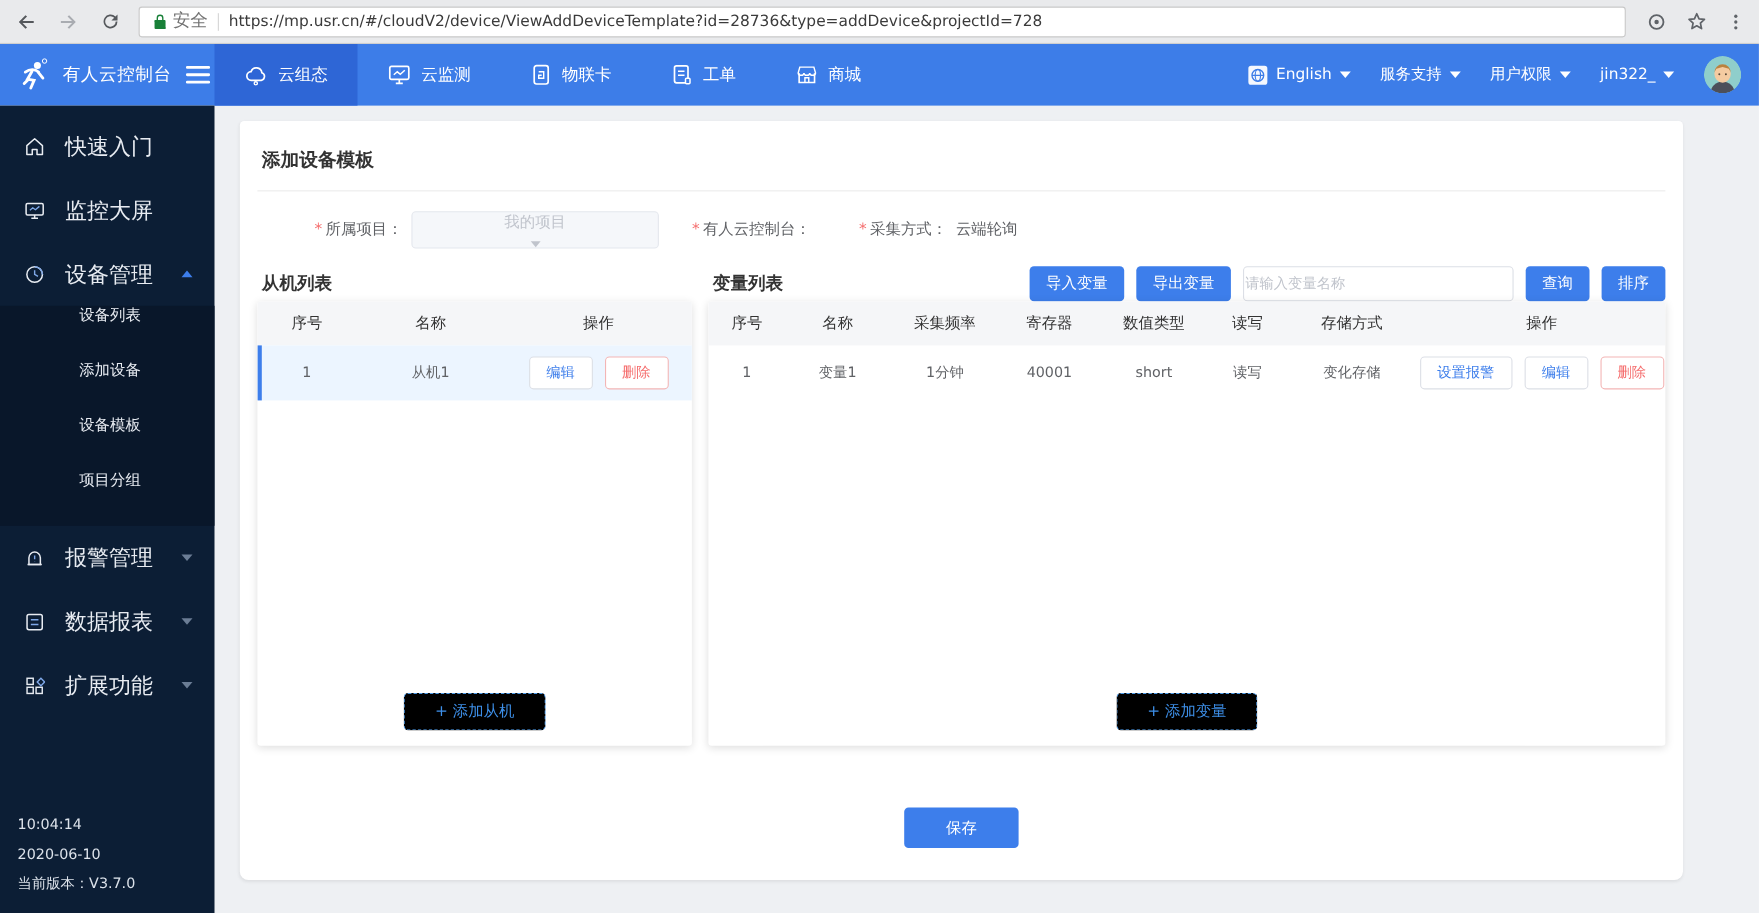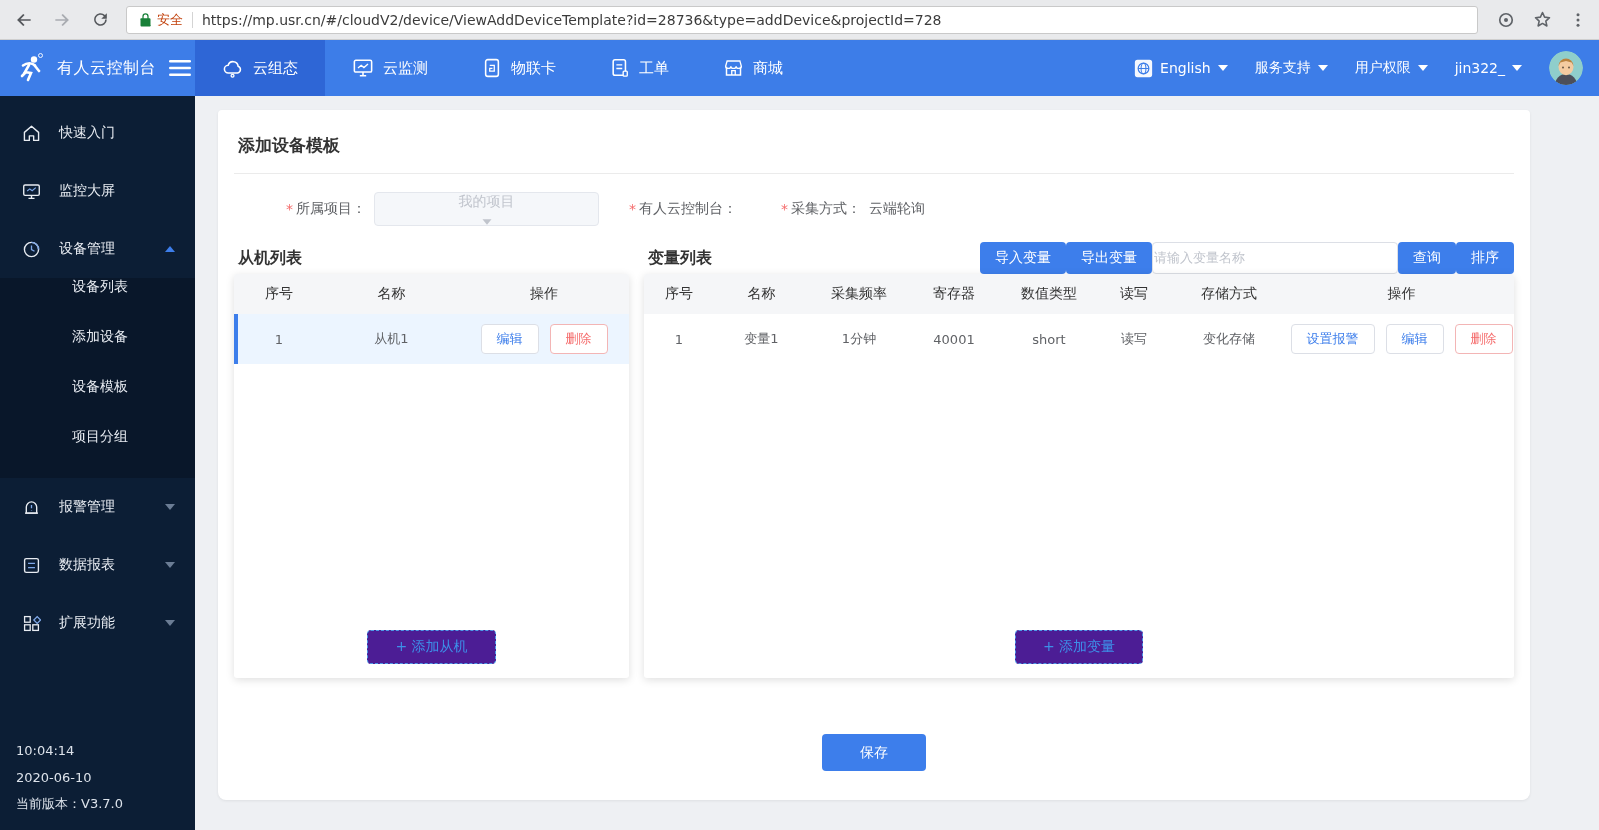--- a/index.html
+++ b/index.html
@@ -4,42 +4,42 @@
 <style>
   * { margin:0; padding:0; box-sizing:border-box; }
   body { font-family:"DejaVu Sans","Liberation Sans",sans-serif; }
   .screen { position:relative; width:1599px; height:830px; background:#EEF0F3; overflow:hidden; }
 
   
   .chrome { height:40px; background:#E9EAEC; border-bottom:1px solid #CFCFCF; display:flex; align-items:center; padding:0 12px; gap:14px; }
   .chrome .navbtn { display:flex; align-items:center; justify-content:center; width:24px; height:24px; color:#55585C; cursor:pointer; }
   .chrome .navbtn.disabled { color:#A9ACB1; }
   .urlbar { flex:1; height:28px; background:#FFFFFF; border:1px solid #C9C9C9; border-radius:3px; display:flex; align-items:center; padding:0 12px; gap:9px; }
-  .secure { display:flex; align-items:center; gap:5px; color:#c2410c; font-size:13px;justify-content:center; }
+  .secure { display:flex; align-items:center; gap:5px; color:#737373; font-size:16px;justify-content:center; }
   .url-sep { width:1px; height:16px; background:#D4D4D4; }
   .url-text { font-size:14px; color:#3B3B3B; white-space:nowrap; overflow:hidden; }
   .chrome-right { display:flex; align-items:center; gap:16px; color:#5F6368; padding-left:4px; }
 
   
   .topnav { height:56px; background:#3D7DE8; display:flex; align-items:stretch; color:#fff; }
   .brand { width:195px; display:flex; align-items:center; padding-left:14px; gap:9px; flex-shrink:0; }
   .brand-title { font-size:16px; letter-spacing:.5px; }
   .nav-items { display:flex; }
   .nav-item { display:flex; align-items:center; gap:9px; padding:0 27px; font-size:15px; cursor:pointer; }
   .nav-item.active { background:#2E66D6; }
   .nav-right { margin-left:auto; display:flex; align-items:center; gap:27px; padding-right:16px; font-size:14px; }
   .nav-drop { display:flex; align-items:center; gap:7px; cursor:pointer; }
   .caret-down { width:0; height:0; border-left:5px solid transparent; border-right:5px solid transparent; border-top:6px solid currentColor; display:inline-block; }
   .caret-up   { width:0; height:0; border-left:5px solid transparent; border-right:5px solid transparent; border-bottom:6px solid currentColor; display:inline-block; }
   .avatar { width:34px; height:34px; border-radius:50%; overflow:hidden; flex-shrink:0; cursor:pointer; }
 
   
   .page-body { display:flex; height:734px; }
   .sidebar { width:195px; background:#0C1E35; color:#E8ECF2; display:flex; flex-direction:column; flex-shrink:0; padding-top:8px; }
-  .side-item { height:58px; display:flex; align-items:center; padding:0 20px 0 22px; gap:18px; font-size:14px; cursor:pointer; }
+  .side-item { height:58px; display:flex; align-items:center; padding:0 20px 0 22px; gap:18px; font-size:20px; cursor:pointer; }
   .side-item .mcaret { margin-left:auto; }
   .caret-blue { color:#3D7EEB; }
   .caret-dim { color:#6B7D95; }
   .submenu { background:#09172A; }
   .sub-item { height:50px; display:flex; padding-left:72px; font-size:14px; cursor:pointer; }
   .side-footer { margin-top:auto; padding:0 16px 12px; font-size:13px; line-height:2.05; color:#DCE2EA; }
 
   .content { flex:1; padding:14px 69px 0 23px; }
   .card { background:#fff; border-radius:4px 4px 8px 8px; height:690px; padding:22px 16px 0 16px; box-shadow:0 1px 3px rgba(0,0,0,.07); }
 
@@ -52,39 +52,39 @@
   .gap-lg { margin-left:30px; }
   .gap-xl { margin-left:36px; }
   .sel-box { width:225px; height:34px; background:#F5F7FA; border:1px solid #E4E7ED; border-radius:4px; color:#C0C4CC; display:flex; align-items:center; justify-content:space-between; padding:0 12px; cursor:not-allowed;flex-direction:column; }
   .sel-caret { color:#C0C4CC; transform:scale(.9); }
   .text-input { width:240px; height:34px; border:1px solid #DCDFE6; border-radius:4px; padding:0 14px; color:#606266; font-size:14px; outline:none; font-family:inherit; }
   .f-value { color:#606266; }
 
   .panels-head { display:grid; grid-template-columns:395px 1fr; gap:15px; align-items:center; }
   .panel-title { font-size:16px; font-weight:bold; color:#333; padding-left:4px; }
   .vars-head { display:flex; align-items:center; }
-  .vars-actions { margin-left:auto; display:flex; align-items:center; }
+  .vars-actions { margin-left:auto; display:flex; align-items:center; gap:11px; }
   .btn-blue { background:#3D7EEB; color:#fff; border:none; border-radius:4px; height:32px; padding:0 15px; font-size:14px; cursor:pointer; font-family:inherit; }
   .search-input { width:246px; height:32px; border:1px solid #DCDFE6; border-radius:4px; padding:0 1px; font-size:13px; color:#000000; outline:none; font-family:Liberation Mono, monospace; }
   .search-input::placeholder { color:#C0C4CC; }
 
   .panels { display:grid; grid-template-columns:395px 1fr; gap:15px; height:404px; }
   .panel { background:#fff; box-shadow:0 2px 8px rgba(0,0,0,.13); border-radius:3px; display:flex; flex-direction:column; overflow:hidden; }
   .t-head { display:grid; background:#F5F6F8; height:40px; align-items:center; font-size:14px; color:#333; }
   .t-head > div { text-align:center; }
   .t-row { display:grid; height:50px; align-items:center; font-size:13px; color:#606266; position:relative; }
   .t-row > div { text-align:center; }
   .t-row.selected { background:#ECF5FF; }
   .t-row.selected::before { content:""; position:absolute; left:0; top:0; bottom:0; width:4px; background:#3D7EEB; }
   .cols-slave { grid-template-columns:90px 1fr 170px; }
   .cols-vars  { grid-template-columns:70px 95px 100px 90px 100px 70px 120px 1fr; }
   .ops { display:flex; justify-content:center; gap:11px; }
   .btn-sm { height:30px; padding:0 15px; border-radius:4px; background:#fff; border:1px solid #DCDFE6; font-size:13px; color:#3D7EEB; cursor:pointer; font-family:inherit; }
   .btn-sm.danger { color:#F56C6C; border-color:#F3B5B5; }
-  .add-btn { align-self:center; margin-top:auto; margin-bottom:14px; border:1px dashed #4D9BE8; color:#3D8FE8; background:#4c1d95; border-radius:4px; height:34px; padding:0 27px; font-size:14px; cursor:pointer; font-family:inherit; }
+  .add-btn { align-self:center; margin-top:auto; margin-bottom:14px; border:1px dashed #4D9BE8; color:#3D8FE8; background:#000000; border-radius:4px; height:34px; padding:0 27px; font-size:14px; cursor:pointer; font-family:inherit; }
 
   .save-row { display:flex; justify-content:center; margin-top:56px; }
   .btn-save { background:#3D7EEB; color:#fff; border:none; border-radius:4px; height:37px; padding:0 38px; font-size:14px; cursor:pointer; font-family:inherit; }
 
   svg { display:block; }
 </style>
 </head>
 <body>
 
 <div class="screen">

